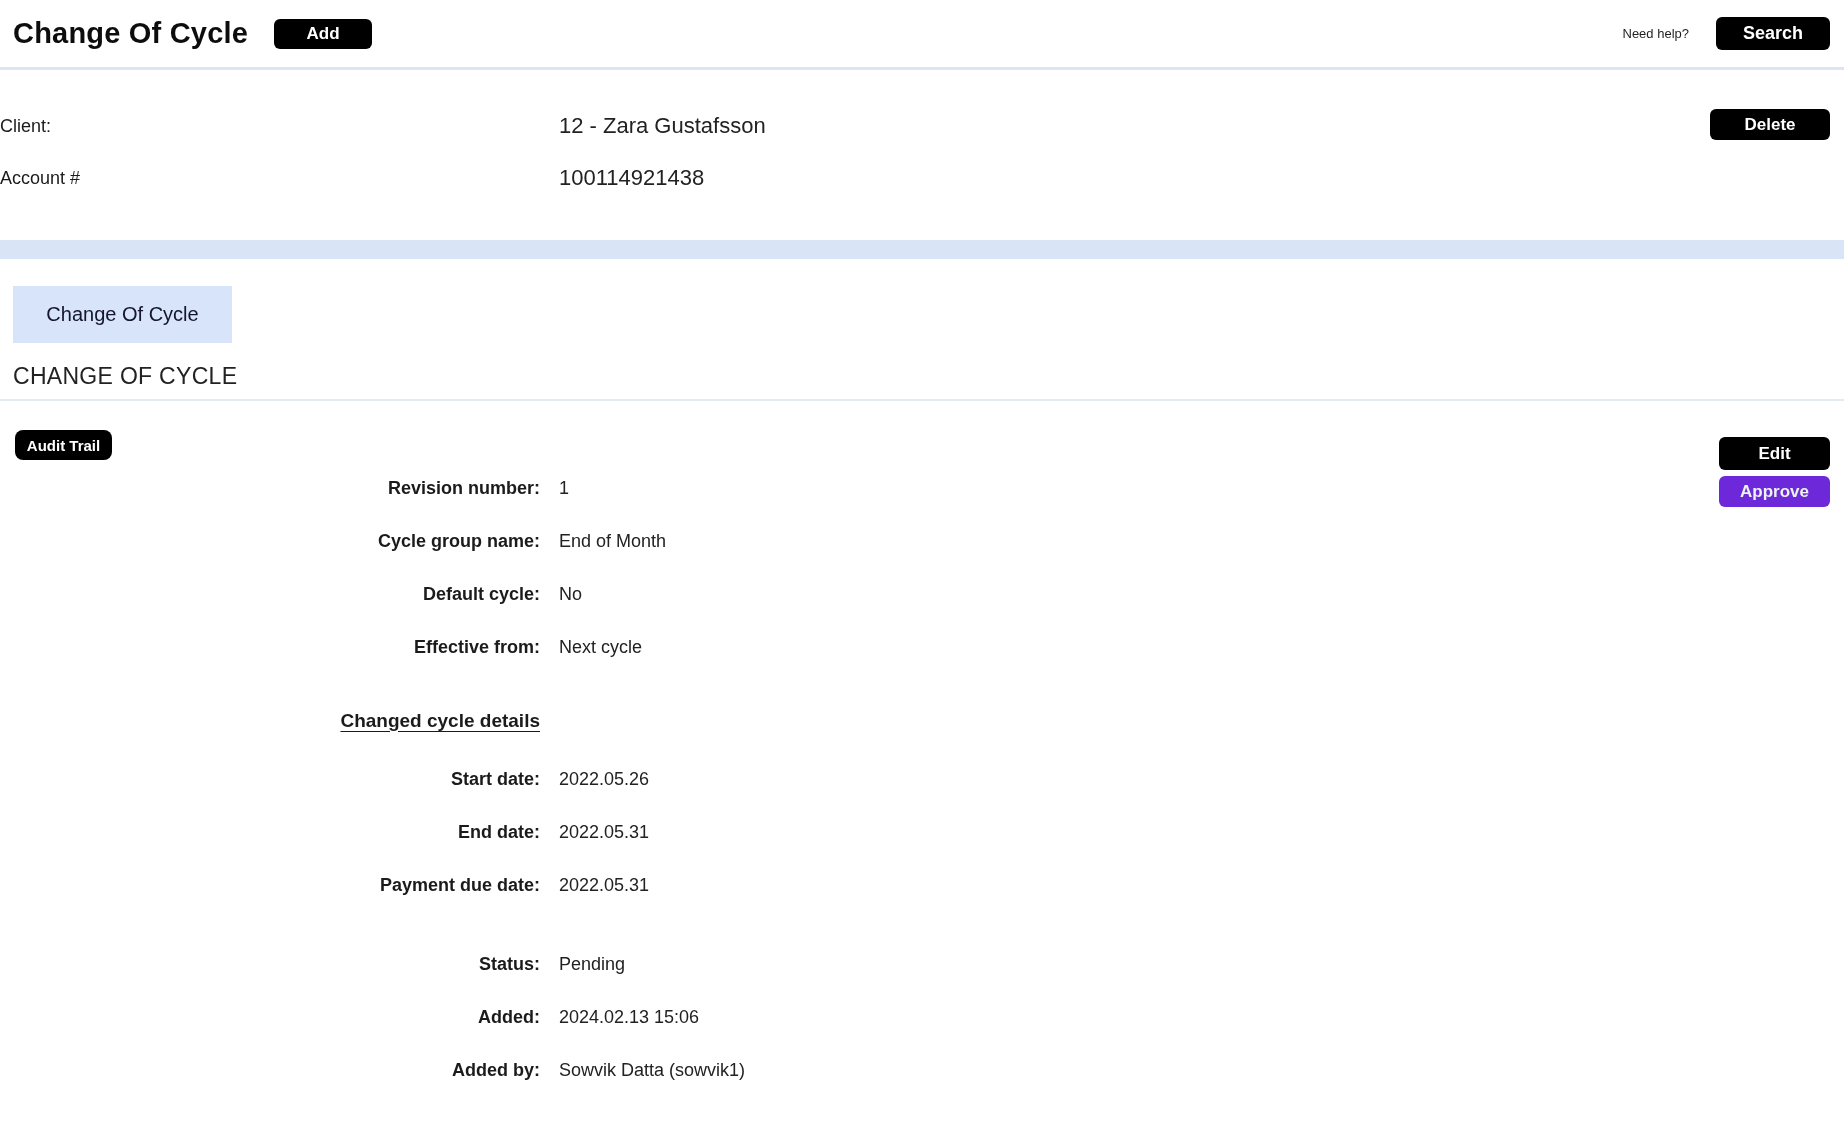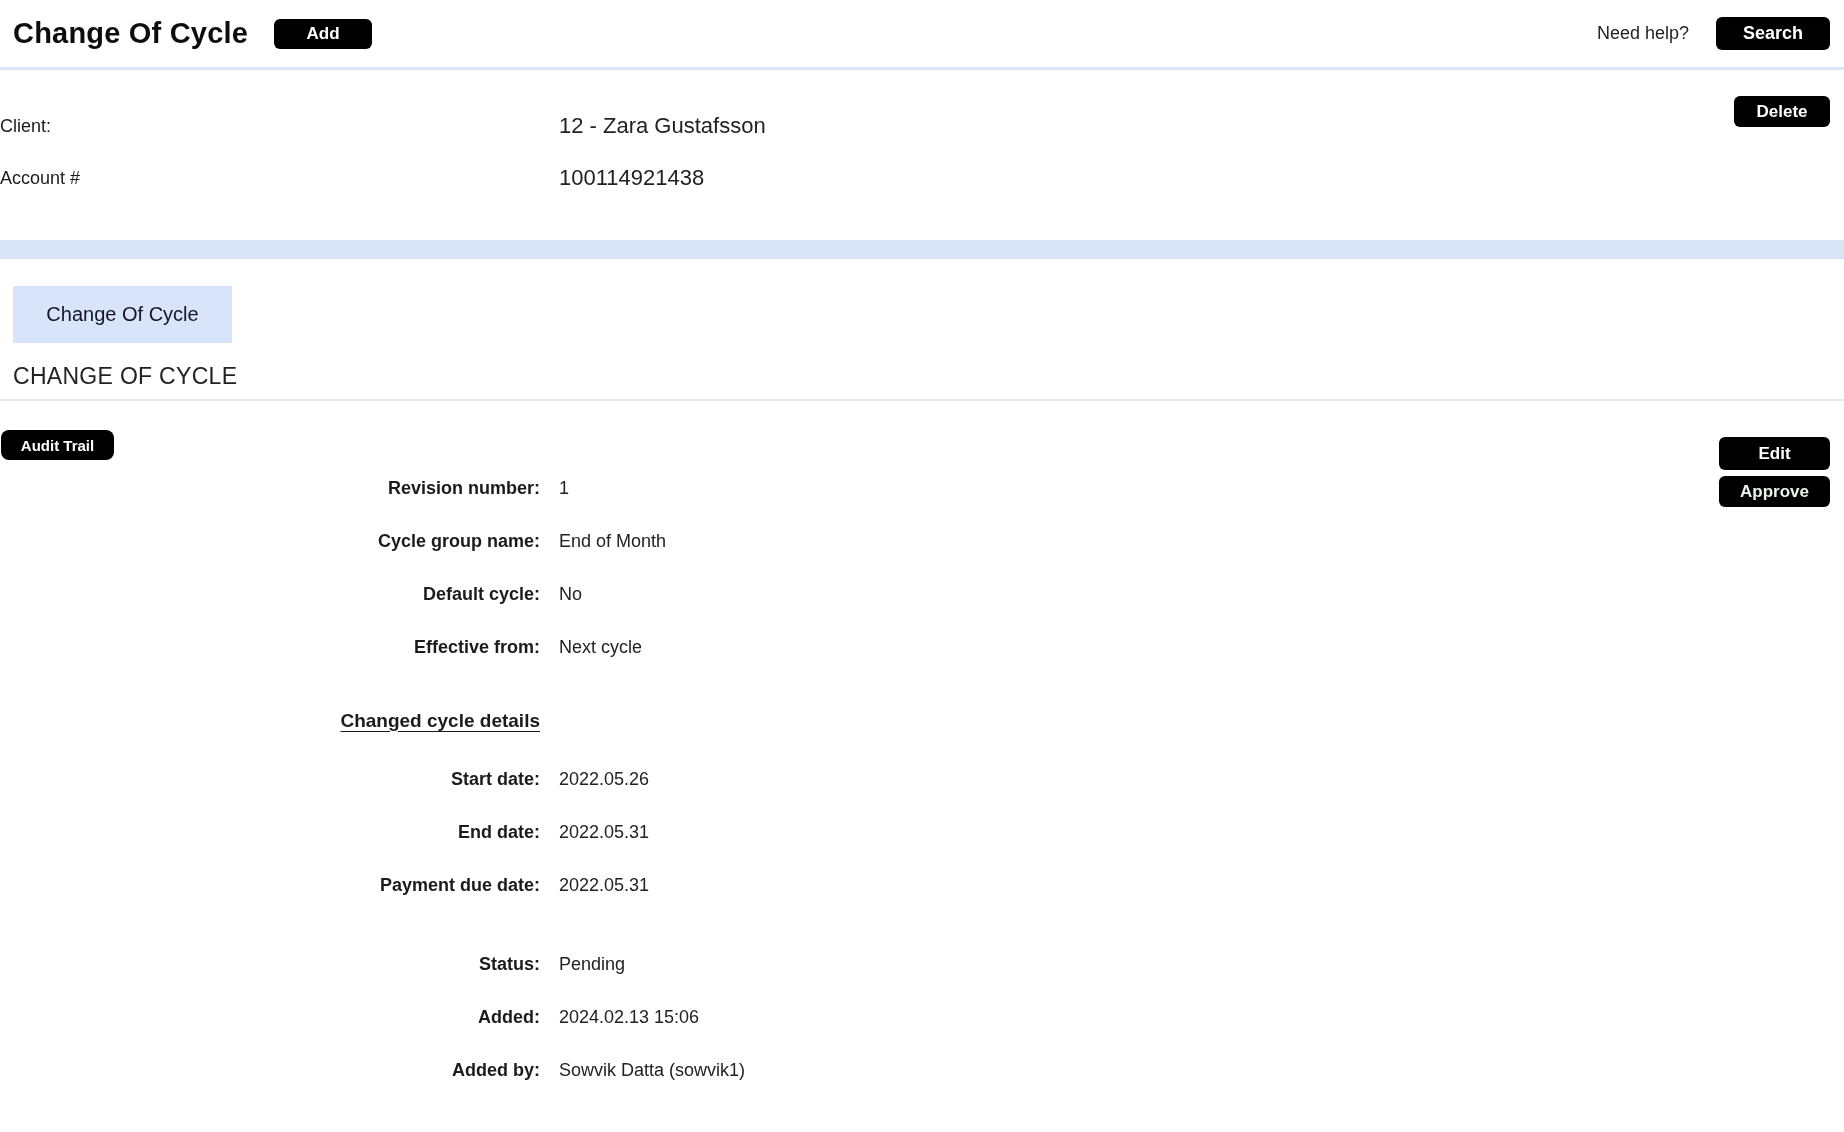--- a/index.html
+++ b/index.html
@@ -25,65 +25,65 @@
   .btn {
     display: inline-flex; align-items: center; justify-content: center;
     background: #000000; color: #ffffff;
     font-family: "Liberation Sans", sans-serif;
     font-weight: bold; font-size: 17px;
     border: none; border-radius: 6px;
     cursor: pointer;
   }
   .btn-add { width: 98px; height: 30px; margin-left: 26px; }
   .header-right { margin-left: auto; display: flex; align-items: center; }
-  .need-help { font-size: 18px; color: #1f1f1f; cursor: pointer; }
+  .need-help { font-size: 13px; color: #1f1f1f; cursor: pointer; }
   .btn-search { width: 114px; height: 33px; margin-left: 27px; font-size: 18px; }
 
   
   .client-section { position: relative; padding-top: 30px; height: 170px; }
   .info-row { display: flex; align-items: center; height: 52px; }
   .info-label {
     width: 540px; text-align: left;
     font-weight: normal; font-size: 18px; color: #1b1b1b;
     flex: none;
   }
   .info-value { margin-left: 19px; font-size: 22px; color: #222222; }
-  .btn-delete { position: absolute; top: 26px; right: 14px; width: 96px; height: 31px; }
+  .btn-delete { position: absolute; top: 39px; right: 14px; width: 120px; height: 31px; }
 
   
   .blue-band { height: 19px; background: #d9e4f7; }
   .tab-strip { padding: 27px 0 0 13px; height: 90px; }
   .tab {
     display: inline-flex; align-items: center; justify-content: center;
     width: 219px; height: 57px;
     background: #d8e4f9; color: #15152b;
     font-size: 20px; cursor: pointer;
   }
 
   
   .section-title {
     padding-left: 13px; margin-top: 14px;
     font-size: 23px; color: #222222; letter-spacing: 0.3px;
   }
   .section-divider { border: none; border-top: 2px solid #e4eaf3; margin-top: 9px; }
 
   .detail-section { position: relative; padding-top: 29px; }
   .badge-audit {
-    margin-left: 1px;
-    width: 113px; height: 30px;
+    margin-left: 15px;
+    width: 97px; height: 30px;
     border-radius: 8px; font-size: 15px;
   }
   .side-buttons {
     position: absolute; top: 36px; right: 14px;
     display: flex; flex-direction: column; align-items: flex-end; gap: 6px;
   }
   .btn-edit { width: 111px; height: 33px; }
   .btn-approve {
     width: 111px; height: 31px;
-    background: #000000; color: #eaf3ed;
+    background: #6d28d9; color: #eaf3ed;
     cursor: default;
   }
 
   .fields { margin-top: 2px; }
   .field-row { display: flex; align-items: center; height: 53px; }
   .field-label {
     width: 540px; text-align: right;
     font-weight: bold; font-size: 18px; color: #1b1b1b;
     flex: none;
   }

